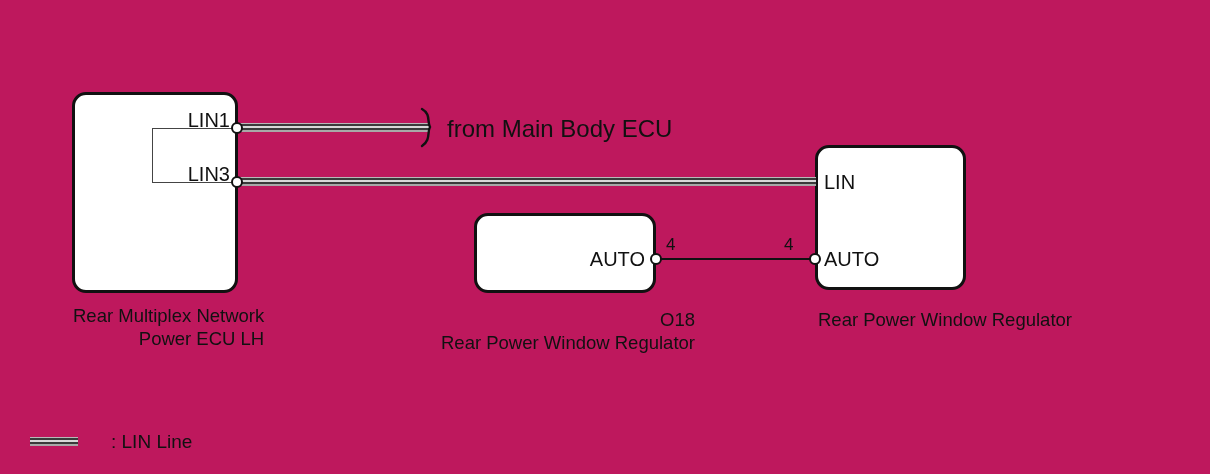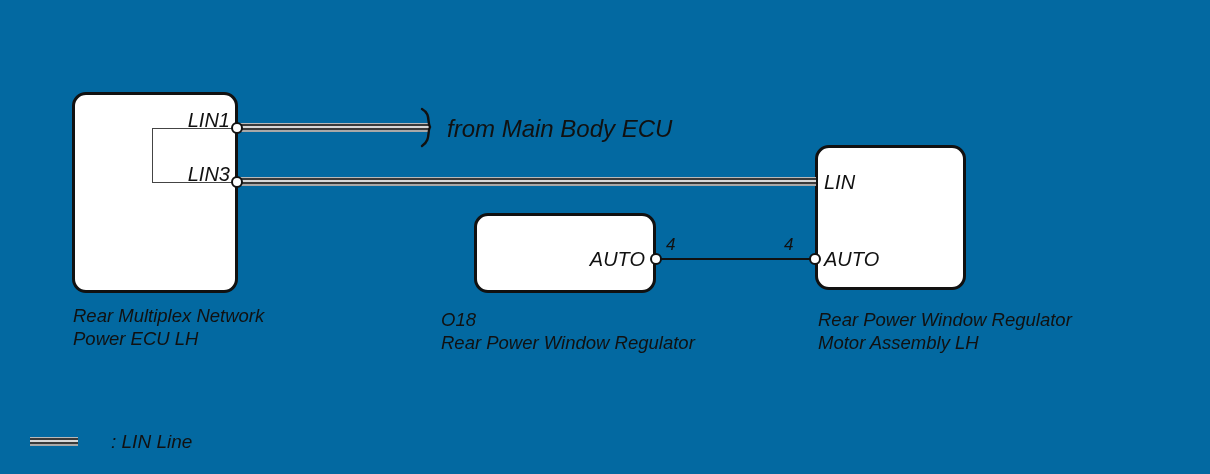--- a/index.html
+++ b/index.html
@@ -8,23 +8,22 @@
     background: #ffffff;
   }
   body {
     font-family: "Liberation Sans", sans-serif;
     color: #1a1a1a;
   }
   #diagram {
     position: relative;
     width: 1210px;
     height: 474px;
-    background: #0369a1;
+    background: #be185d;
     overflow: hidden;
-    font-style: italic;
   }
 
   
   .comp-box {
     position: absolute;
     border: 3px solid #111111;
     border-radius: 14px;
     background: #ffffff;
     box-sizing: border-box;
   }
@@ -106,21 +105,21 @@
   }
 
   
   .caption {
     position: absolute;
     font-size: 18.5px;
     line-height: 23px;
     color: #111111;
     white-space: nowrap;
   }
-  .caption div { white-space: nowrap; }
+  .caption div { white-space: nowrap; text-align: right; }
 
   
   .legend {
     position: absolute;
     display: flex;
     align-items: center;
     gap: 24px;
   }
   .legend-swatch {
     width: 48px;
@@ -198,21 +197,20 @@
   </div>
 
   <div class="pin-label" style="left:824px; top:172px;">LIN</div>
 
   <div class="terminal" style="left:809px; top:253px;"></div>
 
   <div class="pin-label" style="left:824px; top:249px;">AUTO</div>
 
   <div class="caption" style="left:818px; top:308px;">
     <div>Rear Power Window Regulator</div>
-    <div>Motor Assembly LH</div>
   </div>
 
   <div class="legend" style="left:30px; top:432px;">
     <div class="legend-swatch"></div>
     <div class="legend-text">: LIN Line</div>
   </div>
 
 </div>
 
 </body></html>

